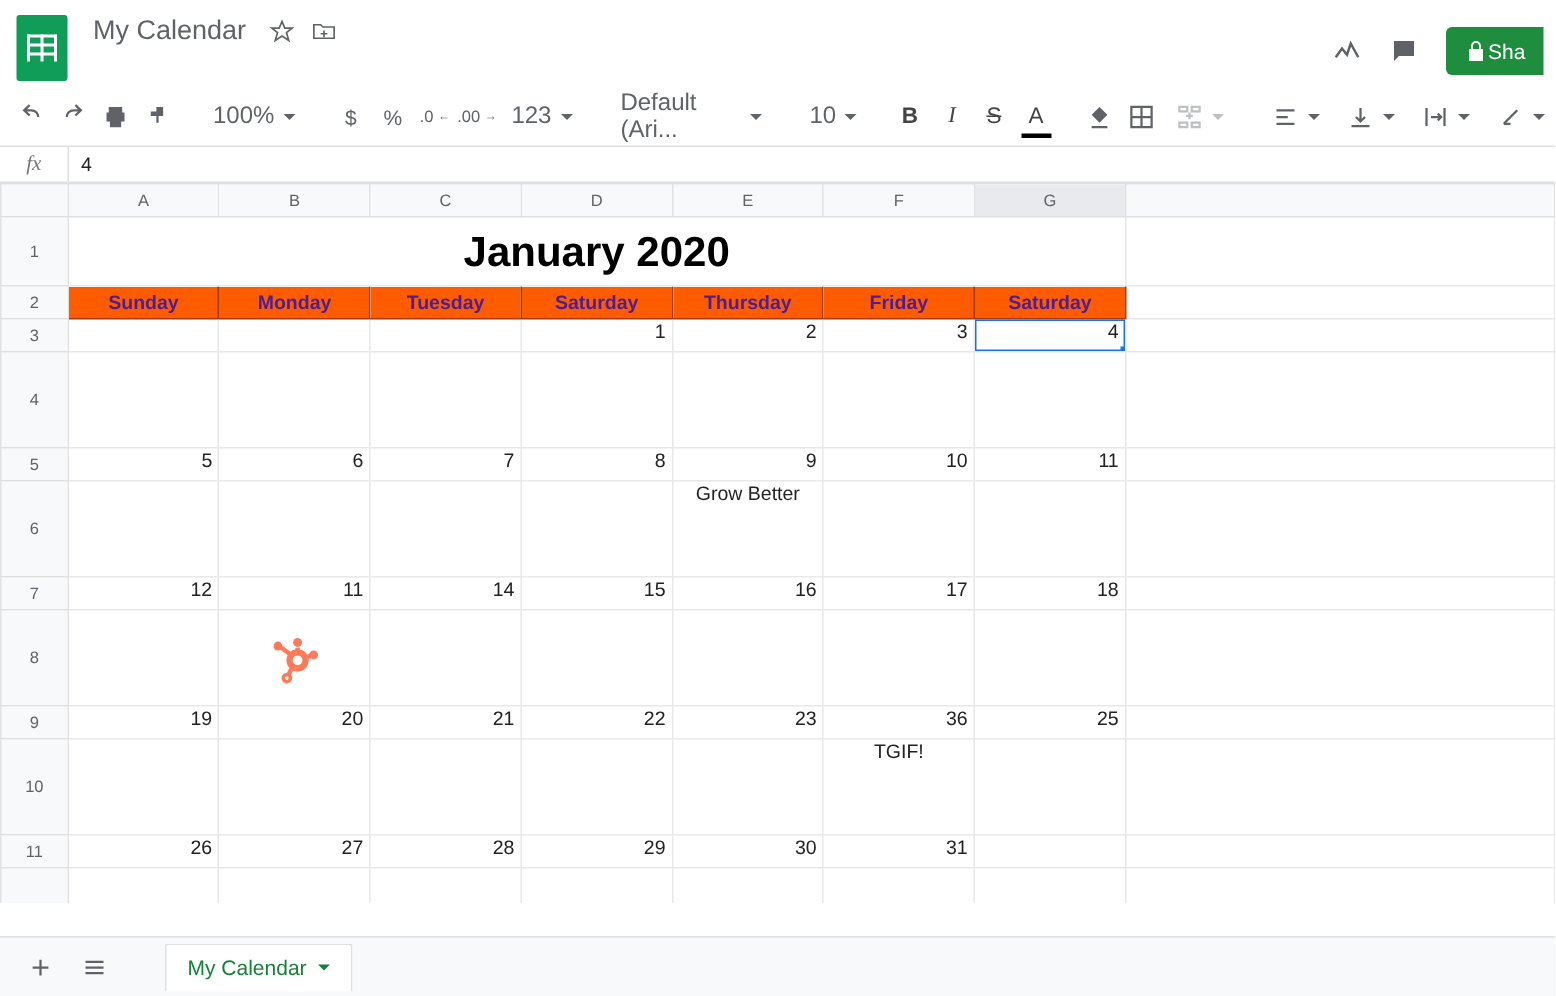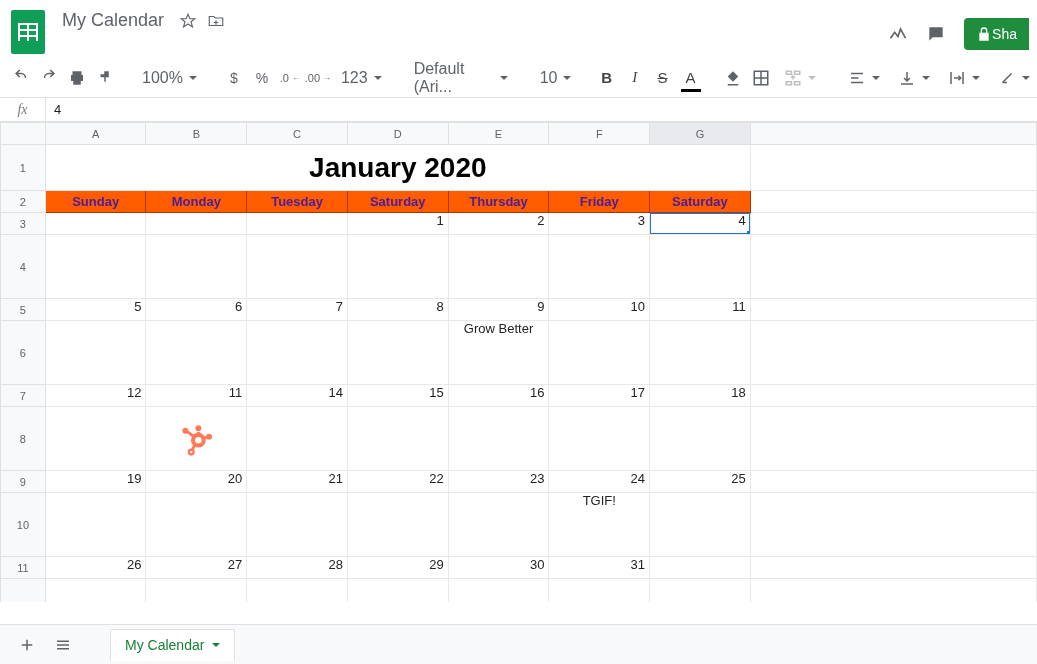--- a/index.html
+++ b/index.html
@@ -438,21 +438,21 @@
     <td class="cell"></td>
   </tr>
 
   <tr class="r-num">
     <th class="row-header">9</th>
     <td class="cell day-num">19</td>
     <td class="cell day-num">20</td>
     <td class="cell day-num">21</td>
     <td class="cell day-num">22</td>
     <td class="cell day-num">23</td>
-    <td class="cell day-num">24</td>
+    <td class="cell day-num">36</td>
     <td class="cell day-num">25</td>
     <td class="cell"></td>
   </tr>
 
   <tr class="r-tall">
     <th class="row-header">10</th>
     <td class="cell"></td>
           <td class="cell"></td>
           <td class="cell"></td>
           <td class="cell"></td>

